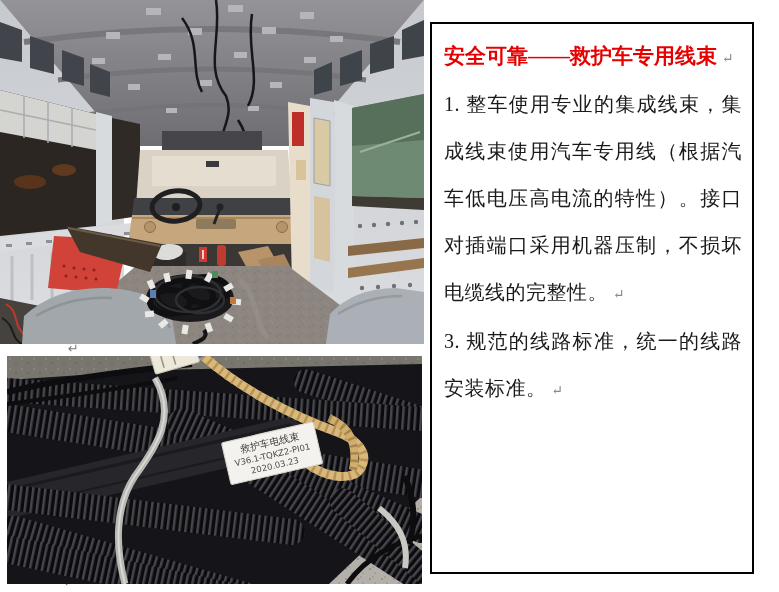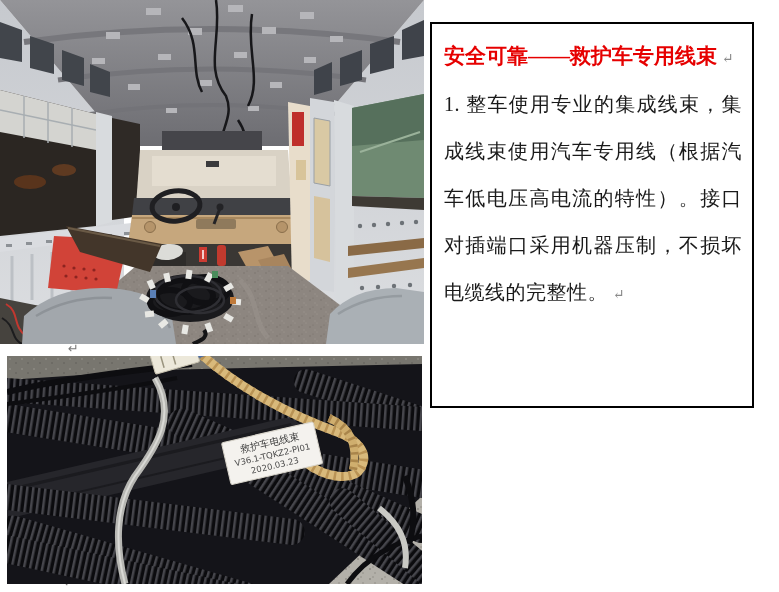--- a/index.html
+++ b/index.html
@@ -5,21 +5,21 @@
   html,body{margin:0;padding:0;}
   body{
     width:779px;height:592px;position:relative;background:#ffffff;
     font-family:"Liberation Serif","DejaVu Serif",serif;
     overflow:hidden;
   }
   .photo{position:absolute;display:block;}
   #van-photo{left:0;top:0;}
   #cable-photo{left:7px;top:356px;}
   .info-panel{
-    position:absolute;left:430px;top:22px;width:324px;height:386px;
+    position:absolute;left:430px;top:22px;width:324px;height:552px;
     border:2px solid #000;background:#fff;box-sizing:border-box;
     padding:10px 10px 0 12px;
   }
   .panel-title{
     font-size:21px;font-weight:bold;color:#e60000;
     line-height:44px;white-space:nowrap;
   }
   .panel-body p{
     margin:0;font-size:20px;line-height:47px;color:#1a1a1a;
     text-align:justify;letter-spacing:0.5px;
@@ -363,14 +363,17 @@
 </svg>
 
 <div class="info-panel">
   <div class="panel-title">
     <span>安全可靠——救护车专用线束</span><span class="pmark">↵</span>
   </div>
   <div class="panel-body">
     <p>
       <span>1. 整车使用专业的集成线束，集成线束使用汽车专用线（根据汽车低电压高电流的特性）。接口对插端口采用机器压制，不损坏电缆线的完整性。</span><span class="pmark">↵</span>
     </p>
+    <p>
+      <span>3. 规范的线路标准，统一的线路安装标准。</span><span class="pmark">↵</span>
+    </p>
   </div>
 </div>
 
 </body></html>

